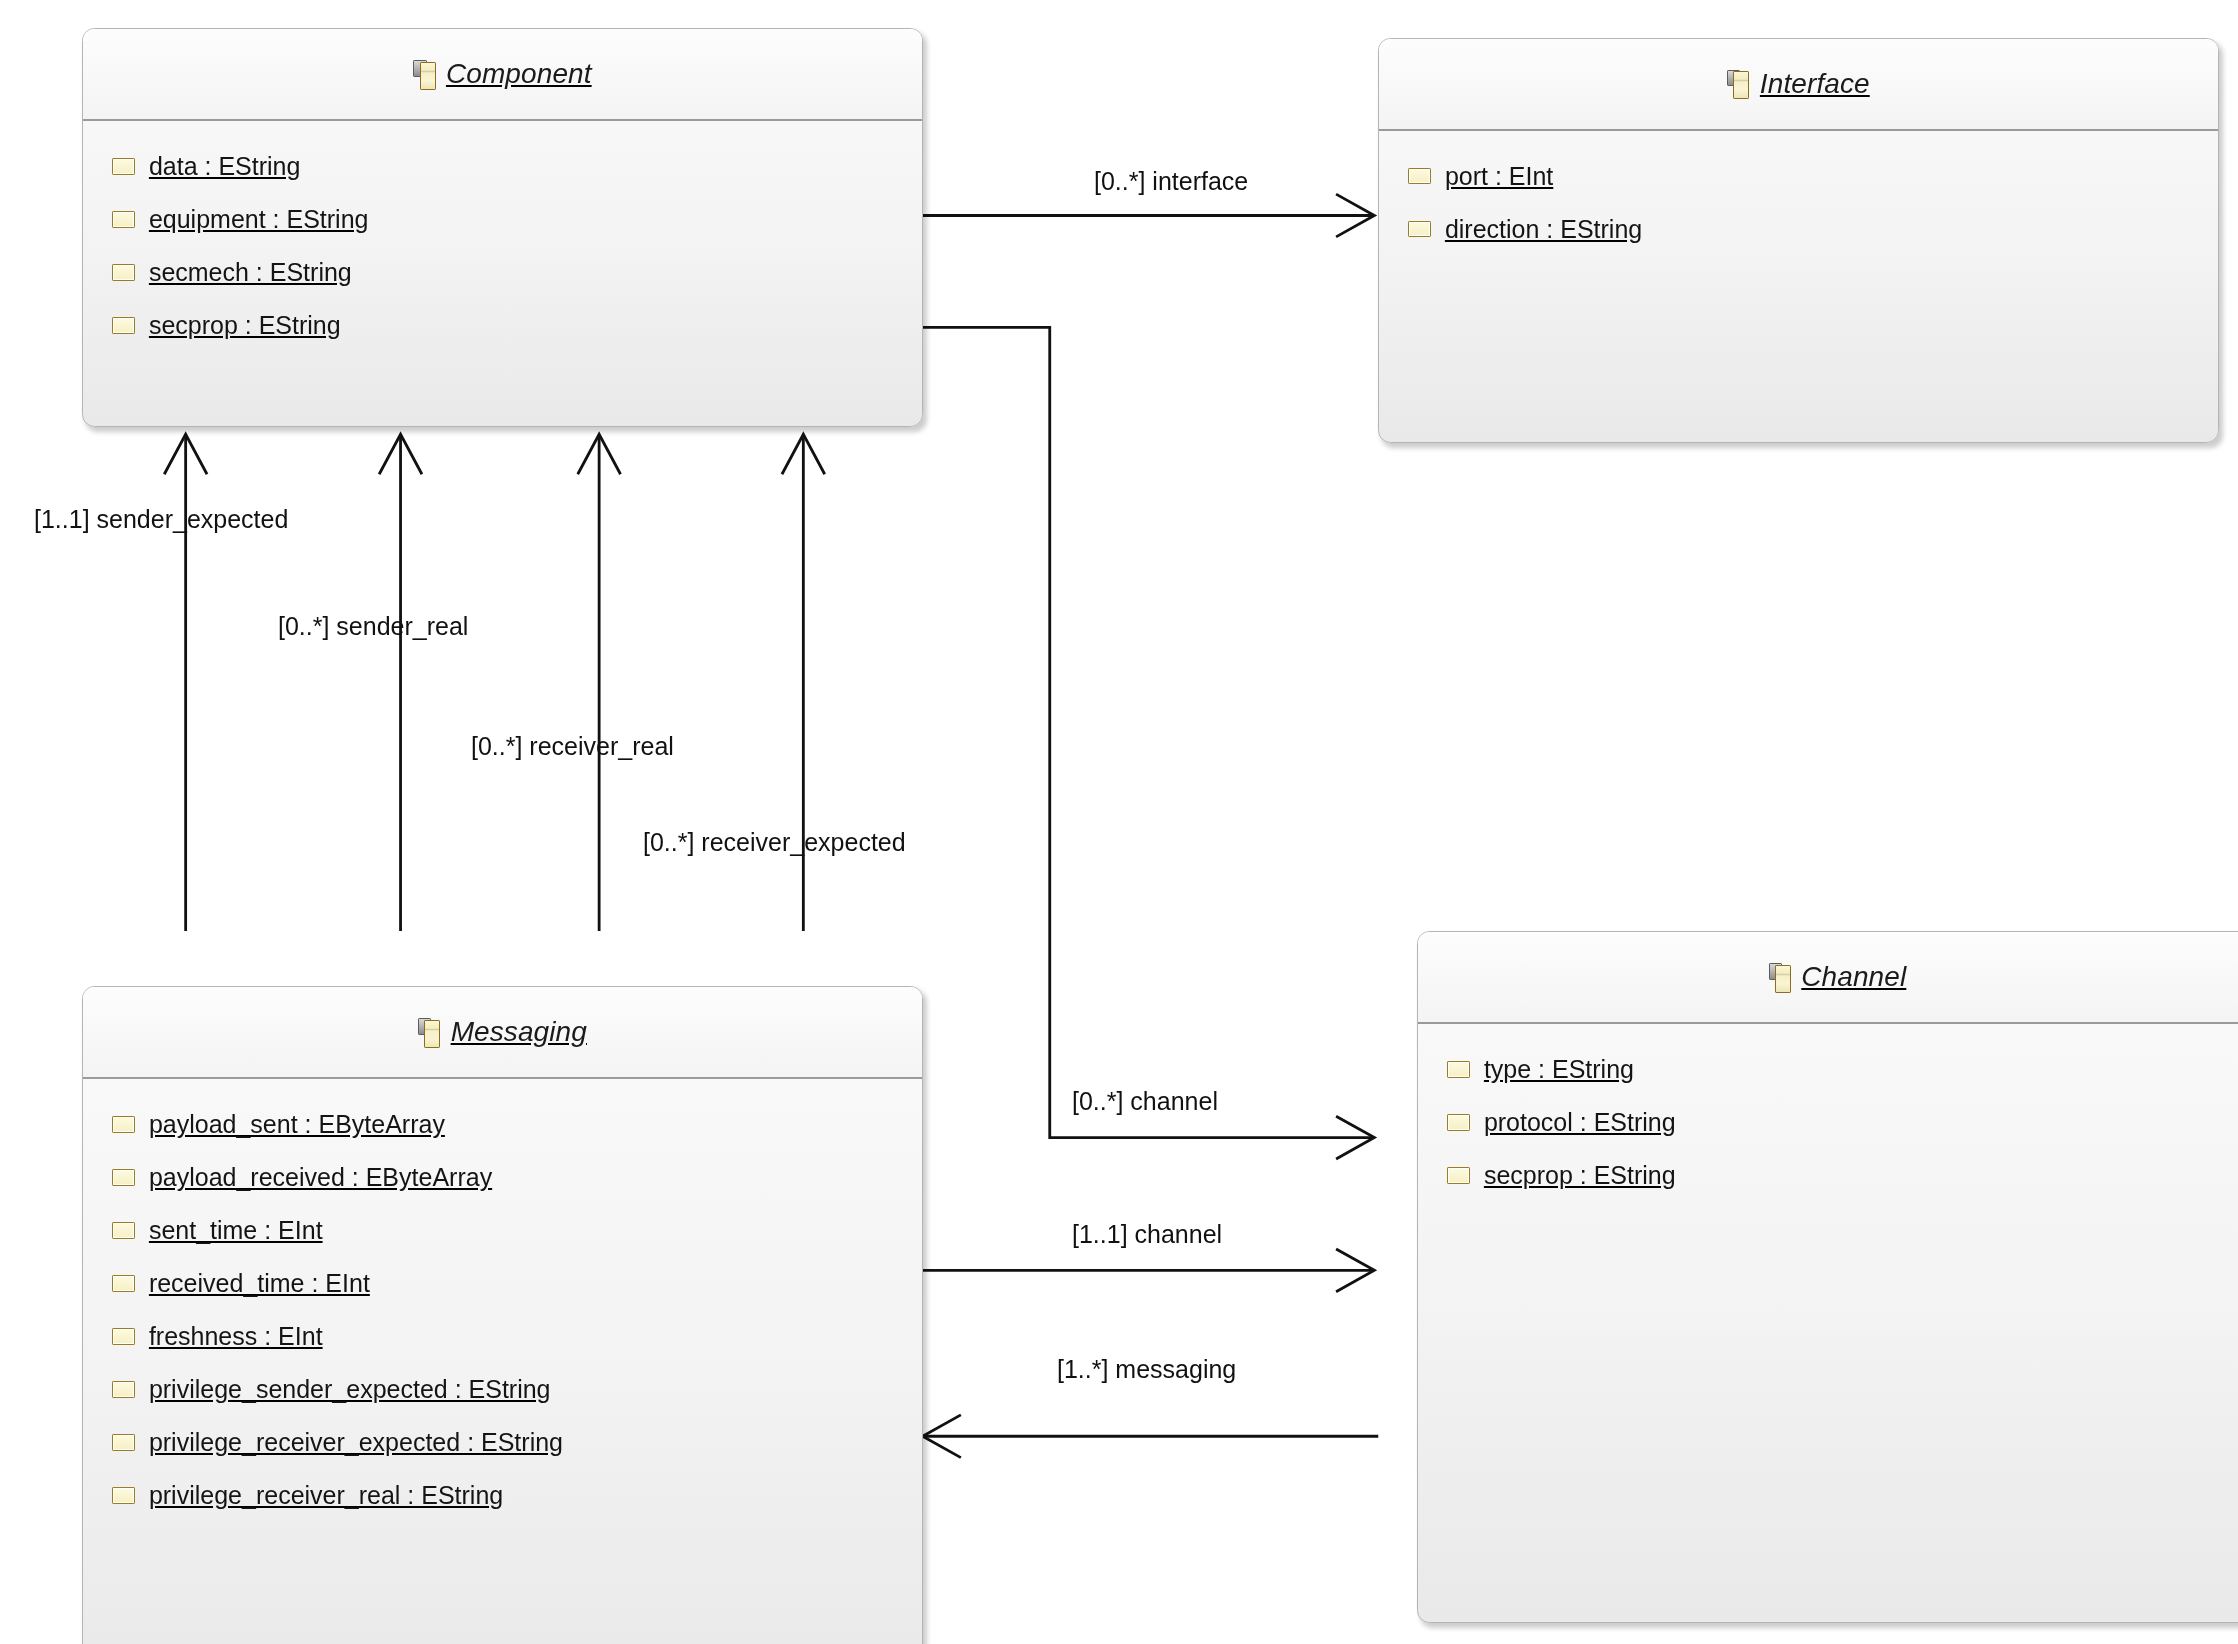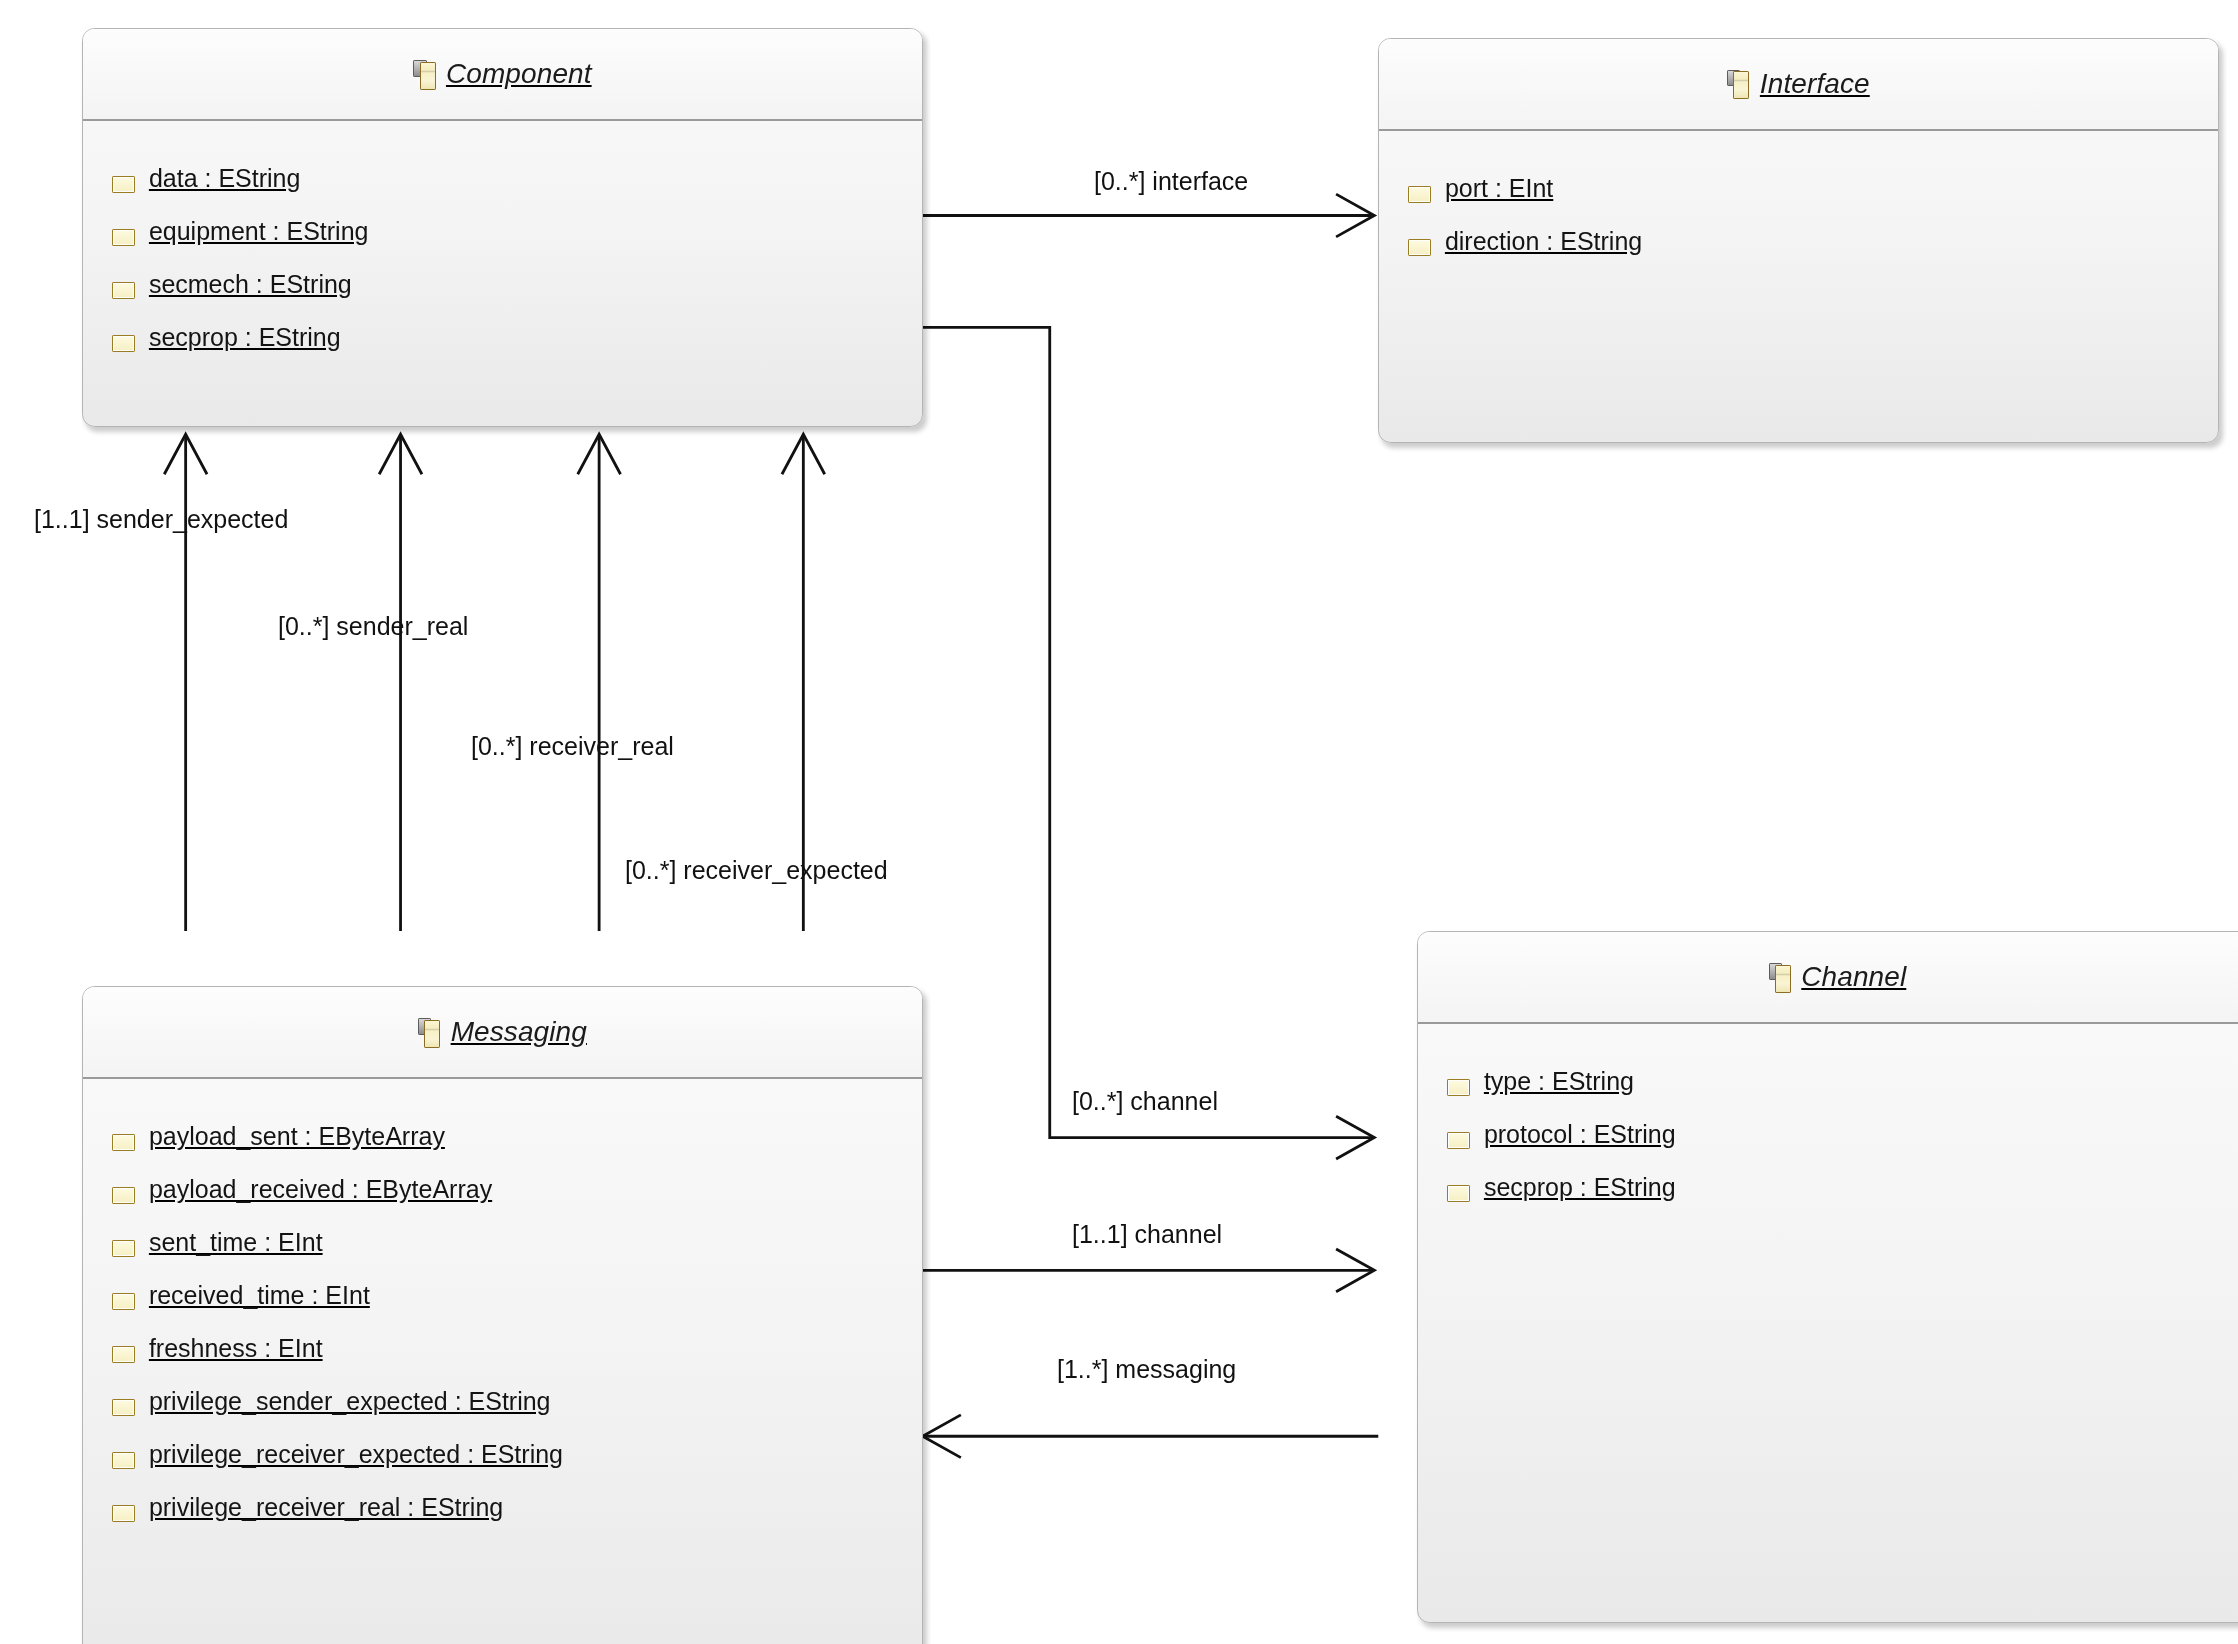--- a/index.html
+++ b/index.html
@@ -46,21 +46,21 @@
     font-style: italic;
     font-size: 28px;
     color: #1b1b1b;
     letter-spacing: 0.1px;
   }
   .uml-body {
     padding: 19px 0 0 0;
   }
   .attr-row {
     display: flex;
-    align-items: flex-end;
+    align-items: center;
     gap: 13.5px;
     padding: 0 0 0 29px;
     height: 53px;
   }
   .attr-text {
     font-size: 25px;
     color: #141414;
     white-space: nowrap;
   }
 
@@ -181,21 +181,21 @@
   </div>
 
   <div class="clip-box" style="left:278px; top:614px; width:242px; height:35px;">
     <span class="edge-label">[0..*] sender_real</span>
   </div>
 
   <div class="clip-box" style="left:471px; top:734px; width:259px; height:35px;">
     <span class="edge-label">[0..*] receiver_real</span>
   </div>
 
-  <div class="clip-box" style="left:625px; top:830px; width:329px; height:35px;margin-top:28px;">
+  <div class="clip-box" style="left:643px; top:830px; width:329px; height:35px;">
     <span class="edge-label">[0..*] receiver_expected</span>
   </div>
 
   <div class="clip-box" style="left:1072px; top:1089px; width:214px; height:35px;">
     <span class="edge-label">[0..*] channel</span>
   </div>
 
   <div class="clip-box" style="left:1072px; top:1222px; width:208px; height:35px;">
     <span class="edge-label">[1..1] channel</span>
   </div>

